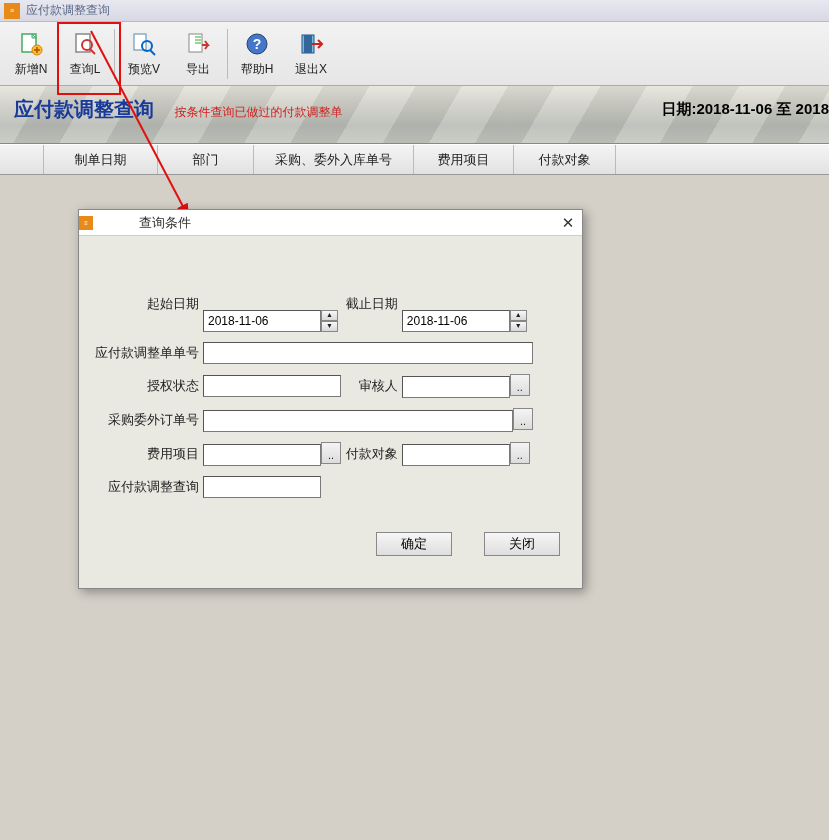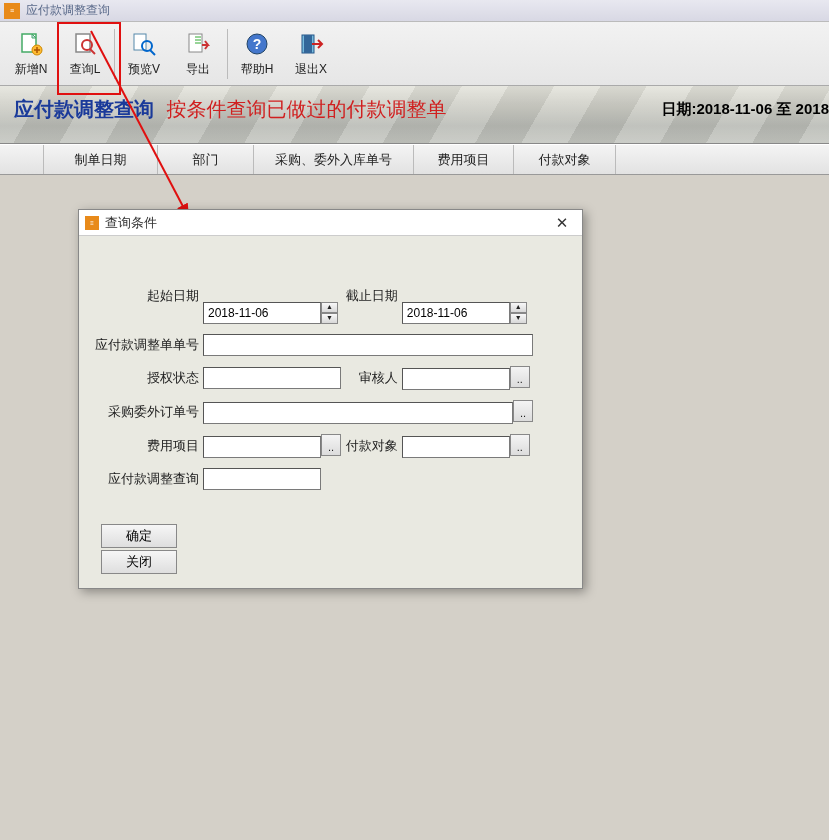--- a/index.html
+++ b/index.html
@@ -33,61 +33,61 @@
   height: 58px; position: relative; padding: 10px 14px 0 14px;
   background: linear-gradient(#e4e4dc 0%, #d0d0c8 30%, #b8bab4 70%, #c4c6c0 100%);
   border-bottom: 1px solid #888;
 }
 .page-header::before {
   content:""; position:absolute; inset:0;
   background: repeating-linear-gradient(120deg, rgba(255,255,255,0.12) 0 40px, rgba(0,0,0,0.05) 40px 80px);
   pointer-events:none;
 }
 .page-title { font-size: 20px; font-weight: bold; color: #1a3a9a; display:inline; position:relative; }
-.page-subtitle { font-size: 20px; color: #d02020; display:inline; margin-left:8px; position:relative;}
+.page-subtitle { font-size: 12px; color: #d02020; display:inline; margin-left:16px; position:relative;}
 .page-date { position:absolute; right:0; top:14px; font-size:15px; font-weight:bold; color:#000; white-space:nowrap;}
 
 .grid-area { background:#d4d0c8; height: calc(840px - 22px - 64px - 58px); position:relative; border-top:1px solid #fff;}
 .grid-header {
   display:flex; height:30px; background:linear-gradient(#f4f4f4,#e2e2e2);
   border-bottom:1px solid #999;
 }
 .gh-cell { border-right:1px solid #bbb; font-size:13px; color:#222; display:flex; align-items:center; justify-content:center; white-space:nowrap; overflow:hidden;}
 .grid-body { background:#d4d0c8; height:calc(100% - 30px);}
 
 
 .annot-box { position:absolute; border:2px solid #e01010; pointer-events:none;}
 .annot-arrow { position:absolute; pointer-events:none; }
 
 
 .dialog {
   position:absolute; left:78px; top:209px; width:505px; height:380px;
   background:#e9e9e1; border:1px solid #888;
   box-shadow: 3px 3px 10px rgba(0,0,0,0.35);
 }
-.dlg-title { height:26px; background:#fff; border-bottom:1px solid #ccc; display:flex; align-items:center; padding:0 6px; font-size:13px; color:#333;}
+.dlg-title { height:26px; background:#fff; border-bottom:1px solid #ccc; display:flex; align-items:center; padding:0 0; font-size:13px; color:#333;gap:40px;}
 .dlg-title .app-icon { width:14px; height:14px; background:#e88a1a; margin-right:6px; font-size:6px; color:#fff; display:flex; align-items:center; justify-content:center;}
 .dlg-title .spacer { flex:1;}
 .dlg-close { width:28px; text-align:center; font-size:15px; cursor:pointer;}
 
-.dlg-body { padding: 22px 16px 10px 16px; font-size:13px; color:#222;}
+.dlg-body { padding: 30px 16px 10px 16px; font-size:13px; color:#222;}
 .dlg-body table { border-collapse:separate; border-spacing:0 10px;}
 .dlg-body td { vertical-align:middle; white-space:nowrap;}
 .lbl { text-align:right; padding-right:4px; letter-spacing:0px;}
 .txt-in {
   height:22px; background:#fff; border:1px solid #7a7a7a; border-top-color:#555; border-left-color:#555;
   font-size:12px; padding:0 4px; width:140px;
 }
 .txt-in.long { width:330px;}
 .spin-wrap { display:inline-flex;margin-top:34px; }
 .spin-btns { display:flex; flex-direction:column; width:17px; }
 .spin-btn { height:11px; background:linear-gradient(#f8f8f8,#d8d8d8); border:1px solid #888; font-size:7px; line-height:8px; text-align:center; cursor:pointer;}
 .lookup-btn { width:20px; height:22px; background:linear-gradient(#f4f4f4,#dcdcdc); border:1px solid #888; font-size:11px; cursor:pointer; display:inline-flex; align-items:flex-end; justify-content:center; padding-bottom:2px;}
 
-.dlg-buttons { display:flex; justify-content:flex-end; gap:2px; padding:14px 22px;flex-direction:column;}
+.dlg-buttons { display:flex; justify-content:flex-end; gap:32px; padding:14px 22px;}
 .dlg-btn {
   width:76px; height:24px; background:linear-gradient(#f6f6f6,#dedede);
   border:1px solid #888; font-size:13px; cursor:pointer;
 }
 
 .ticon svg { width:26px; height:26px; }
 </style>
 </head>
 <body>
 

